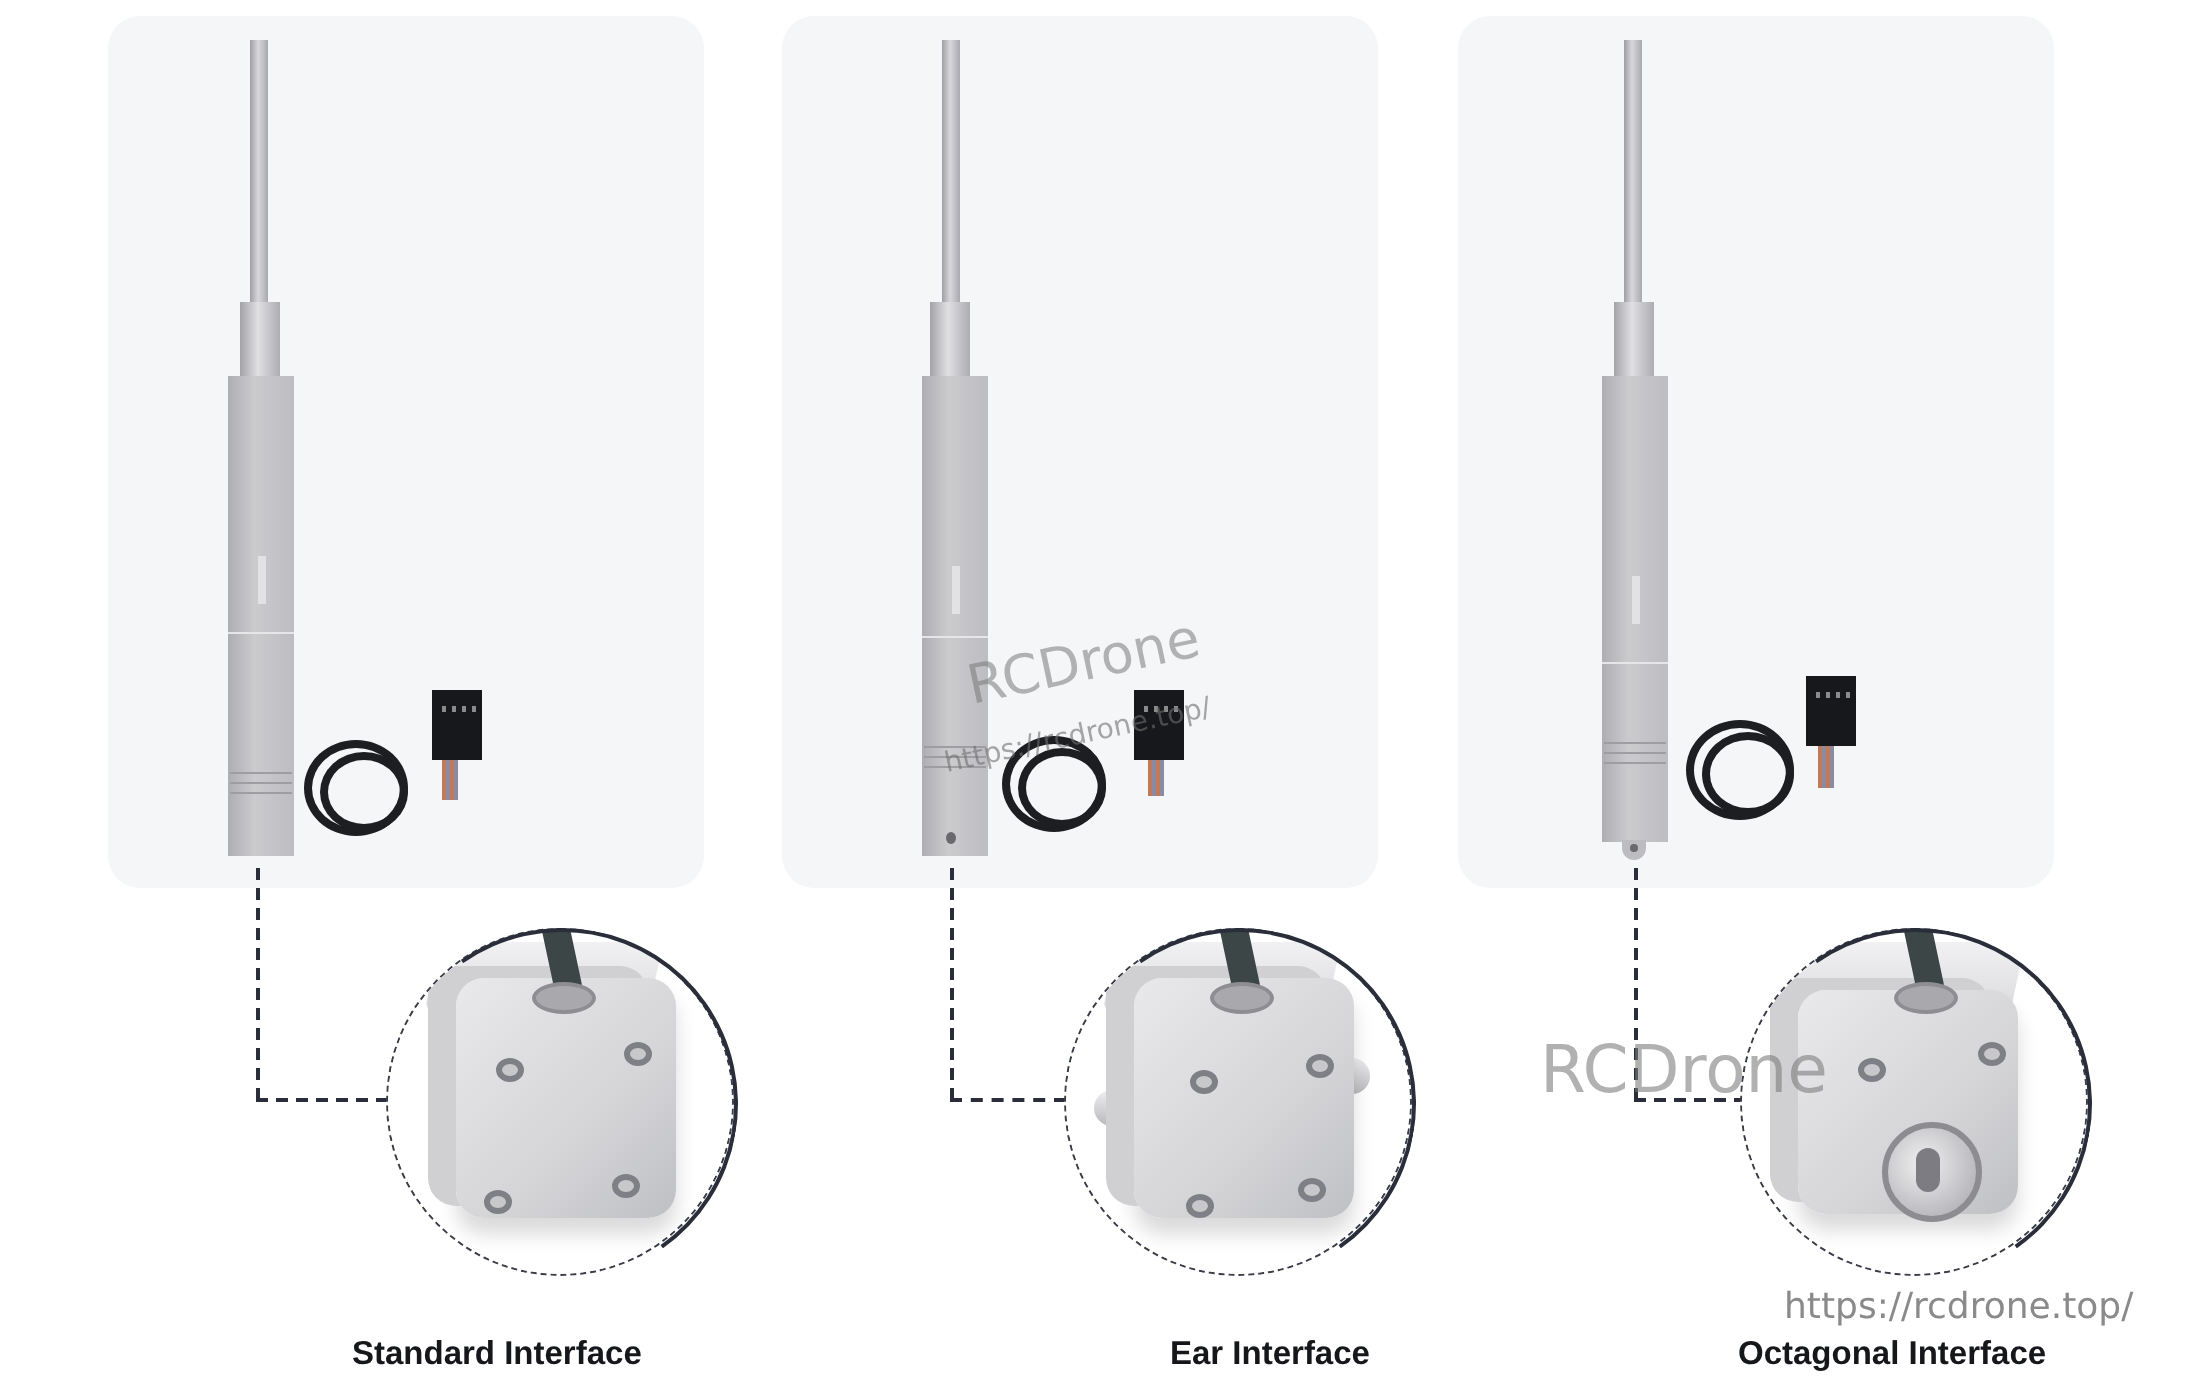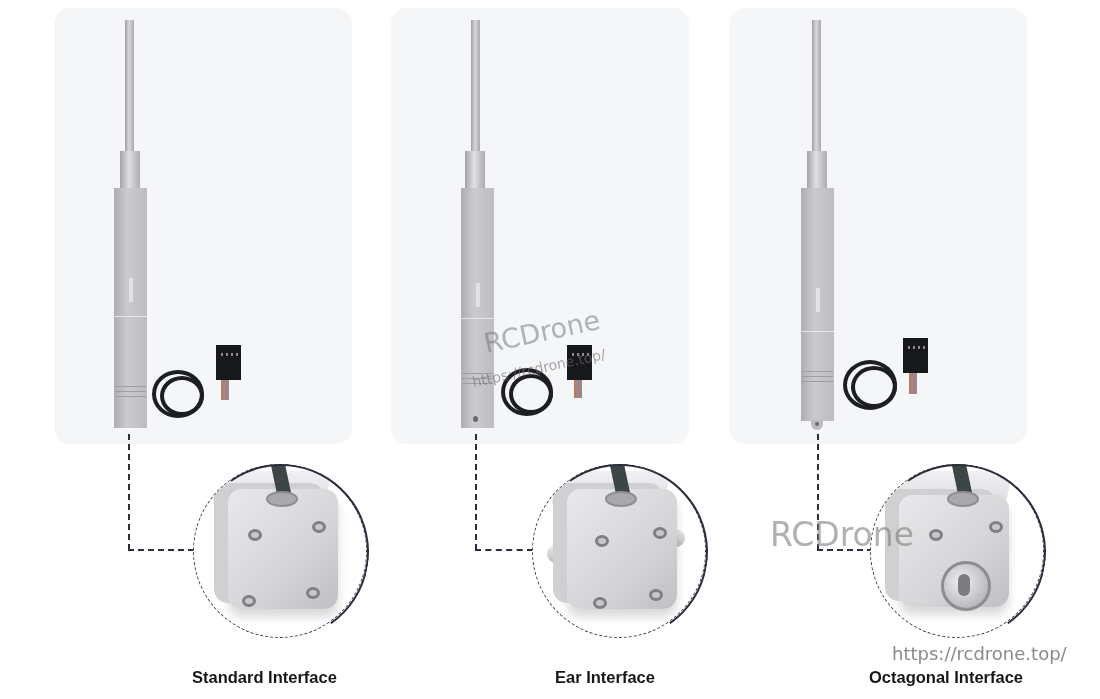--- a/index.html
+++ b/index.html
@@ -154,15 +154,15 @@
     <div class="knob" style="left:70px;top:96px;">
         <div class="knob-hole"></div>
       </div>
   </div>
 </div>
 <div class="arc" style="left:870px;top:464px;"></div>
 
 <div class="wm-big" style="left:770px;top:515px;font-size:33px;color:rgba(125,125,125,.6);">RCDrone</div>
 <div class="wm-url" style="left:892px;top:643px;">https://rcdrone.top/</div>
 
-<div class="caption" style="left:192px;">Standard Interface</div>
-<div class="caption" style="left:555px;">Ear Interface</div>
+<div class="caption" style="left:176px;">Standard Interface</div>
+<div class="caption" style="left:585px;">Ear Interface</div>
 <div class="caption" style="left:869px;">Octagonal Interface</div>
 
 </body></html>

